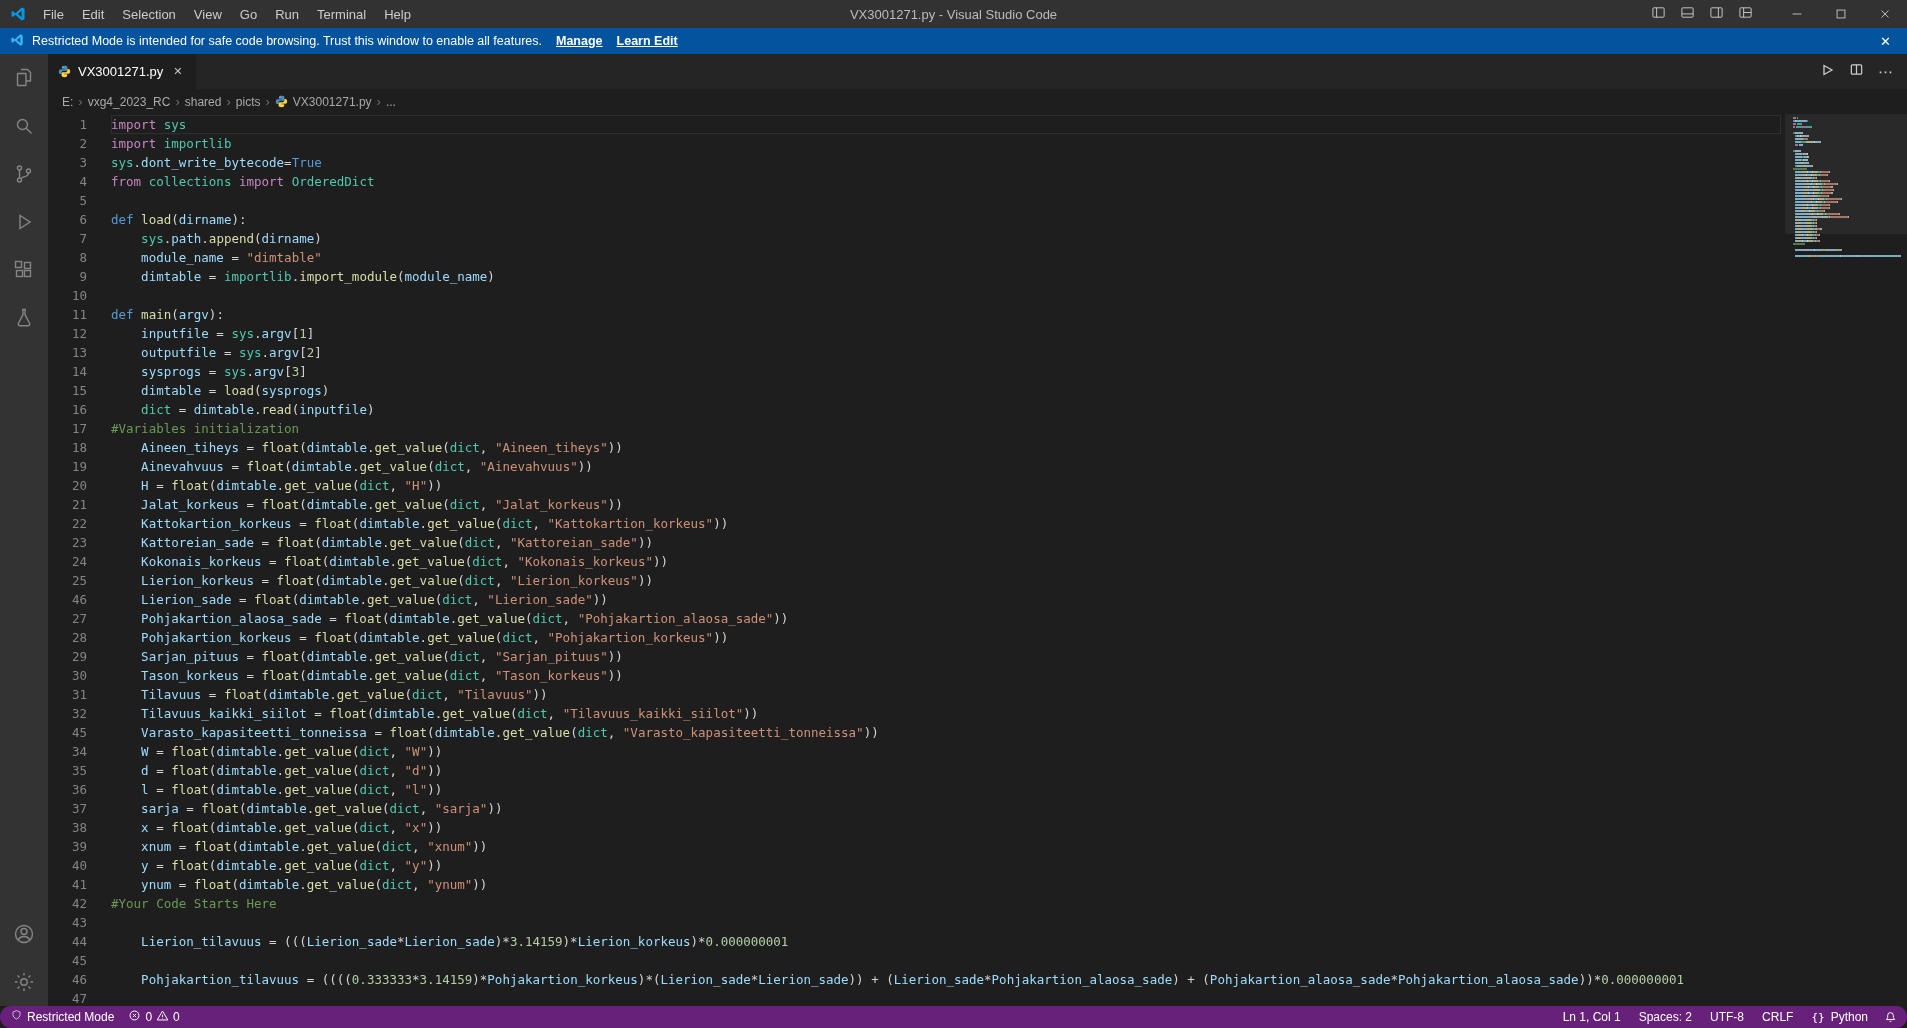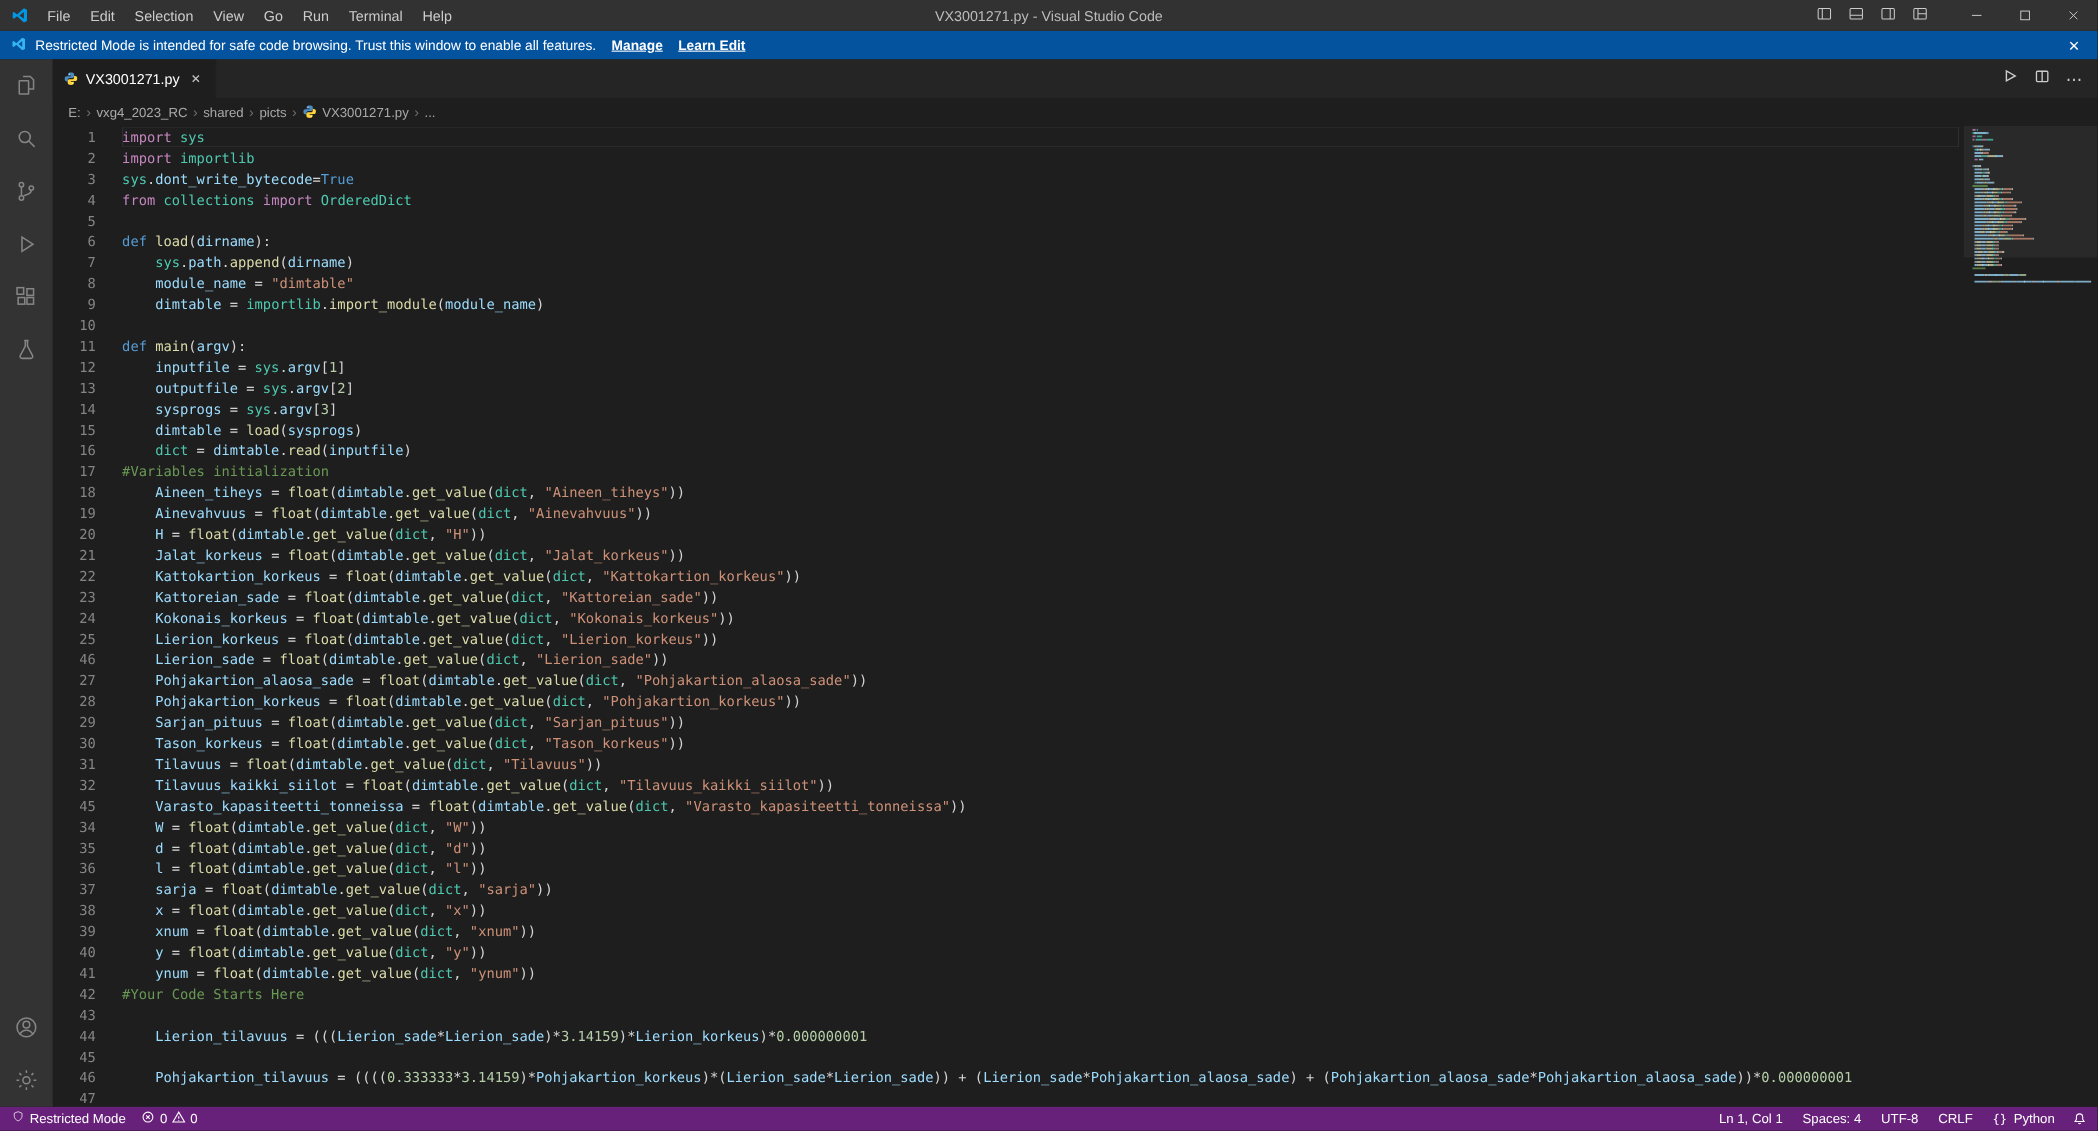--- a/index.html
+++ b/index.html
@@ -61,21 +61,21 @@
   .ln-num { height:19px; }
 
   .minimap { position:absolute; right:0; top:0; bottom:0; width:122px; background:#1e1e1e;
              padding:3px 6px 0 8px; overflow:hidden; }
   .mm-row { height:2px; margin-bottom:1px; white-space:nowrap; overflow:hidden; font-size:0; }
   .mm-tk { display:inline-block; height:2px; opacity:.75; }
   .mm-slider { position:absolute; left:0; right:0; top:0; height:120px; background:rgba(121,121,121,.12); }
 
   
   .status-bar { height:22px; background:#68217a; color:#ffffff; font-size:12px;
-                display:flex; align-items:center; padding:0 10px; }
+                display:flex; align-items:center; padding:0 10px;border-radius:11px; }
   .sb-left { display:flex; align-items:center; gap:14px; }
   .sb-item { display:flex; align-items:center; gap:4px; cursor:pointer; white-space:nowrap; }
   .sb-item svg { stroke:#ffffff; fill:none; stroke-width:1.2; }
   .sb-right { margin-left:auto; display:flex; align-items:center; gap:18px; }
   .braces { font-family:"DejaVu Sans Mono",monospace; font-size:11px; margin-right:2px; }
   .bell { margin-left:16px; }
 </style>
 </head>
 <body>
 
@@ -449,21 +449,21 @@
           </svg>
       </span>
       <span>0</span>
     </div>
   </div>
   <div class="sb-right">
       <div class="sb-item">
         <span>Ln 1, Col 1</span>
       </div>
       <div class="sb-item">
-        <span>Spaces: 4</span>
+        <span>Spaces: 2</span>
       </div>
       <div class="sb-item">
         <span>UTF-8</span>
       </div>
       <div class="sb-item">
         <span>CRLF</span>
       </div>
       <div class="sb-item">
         <span class="braces">{}</span>
         <span>Python</span>

